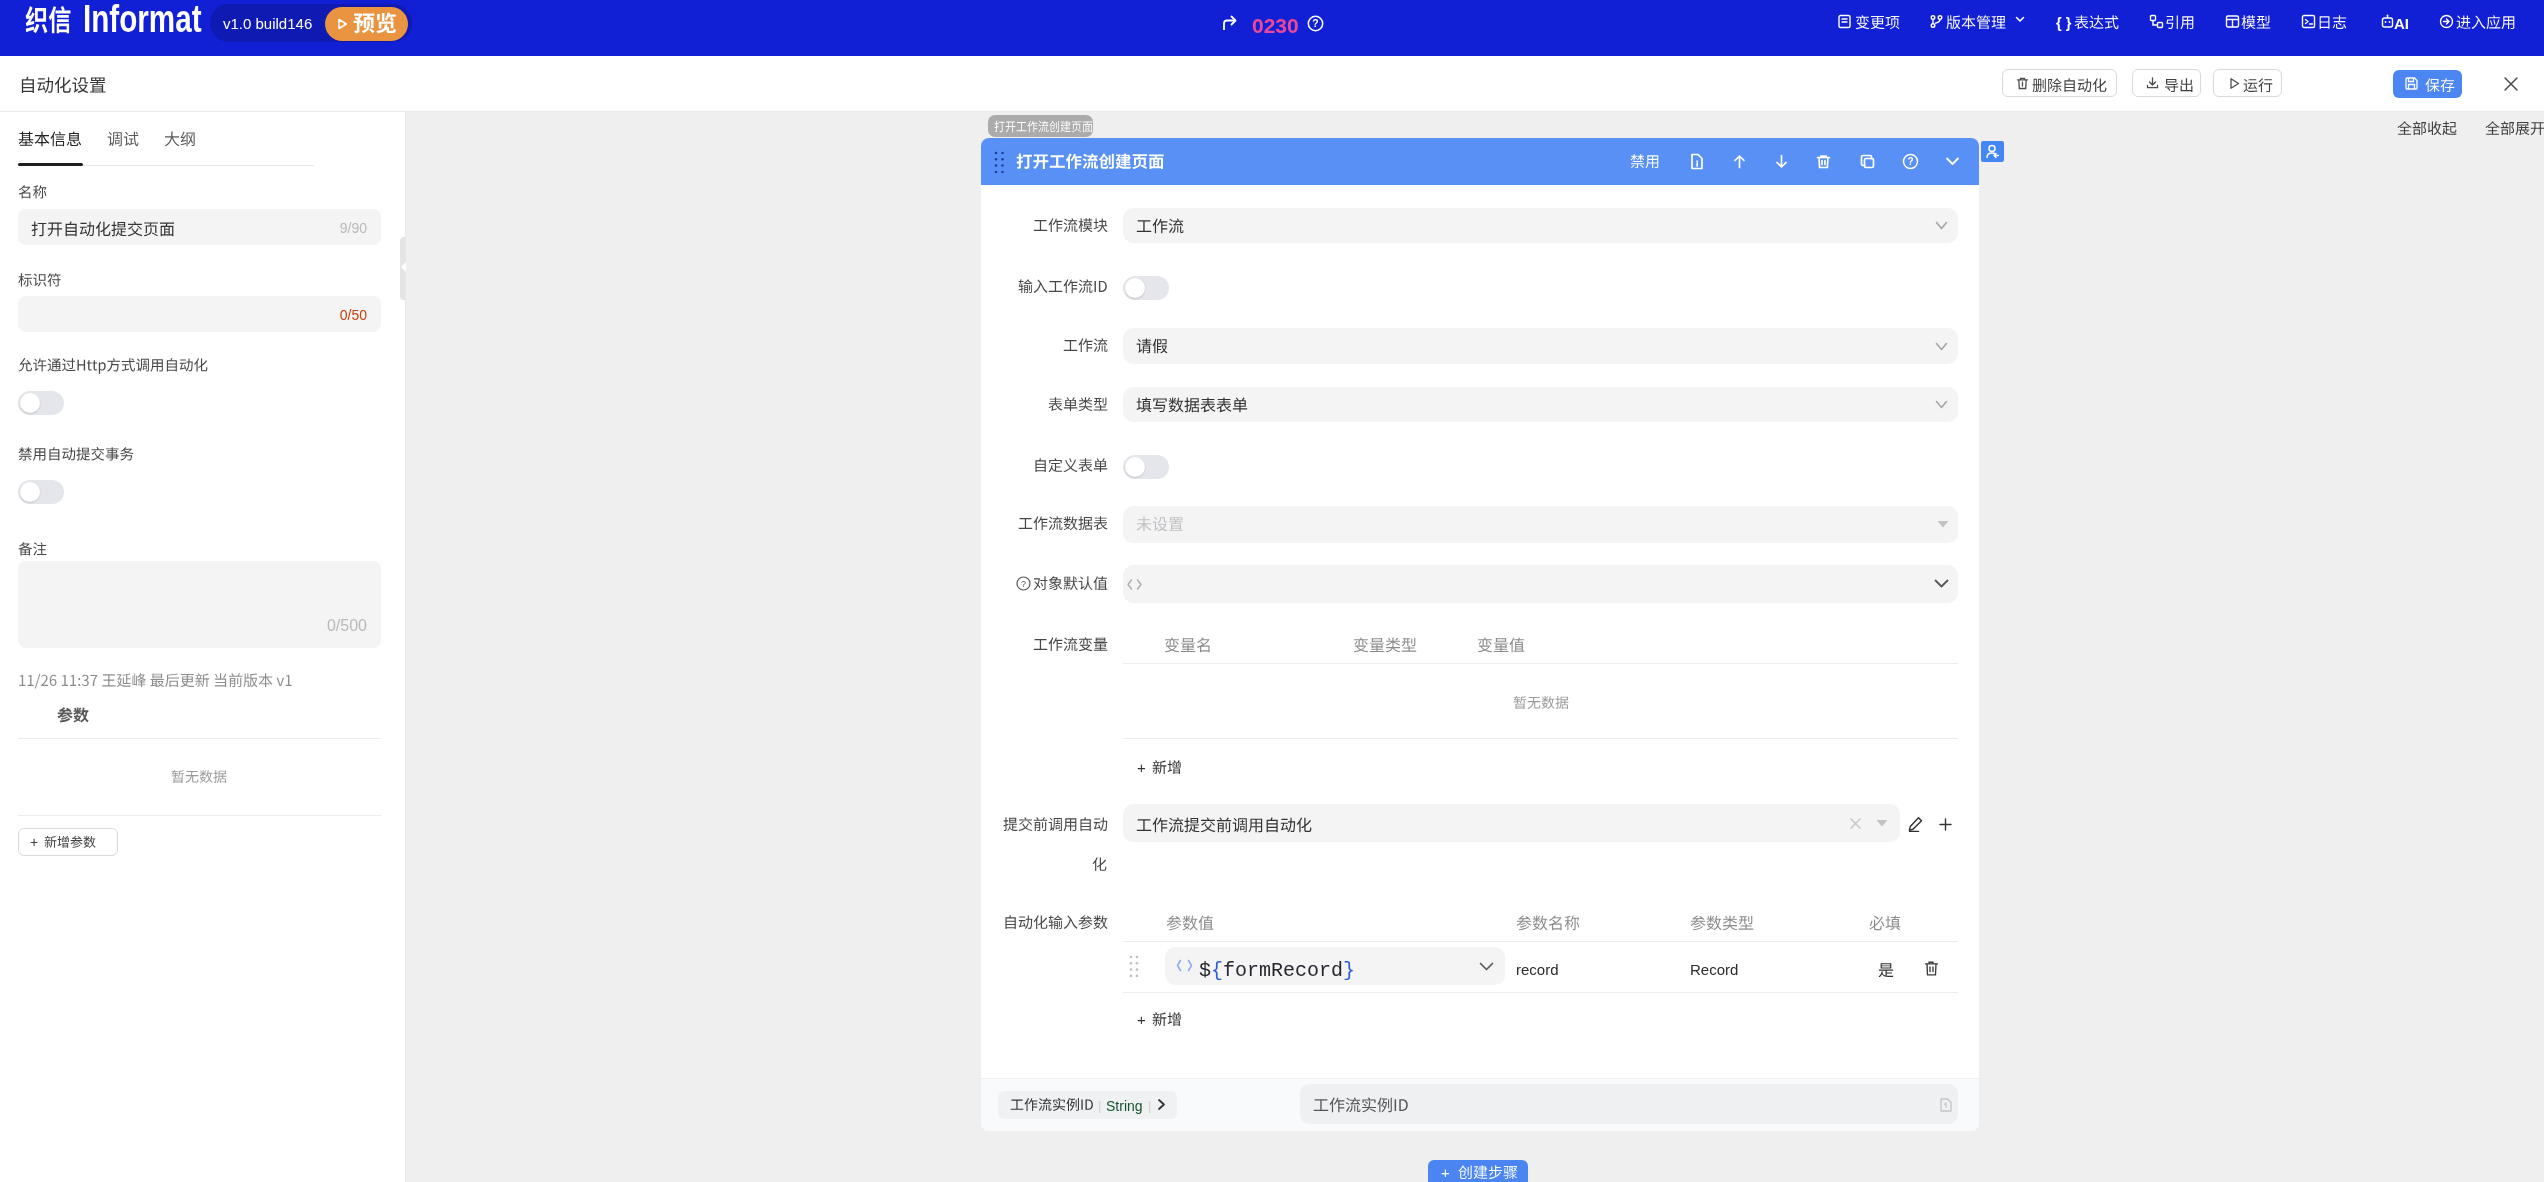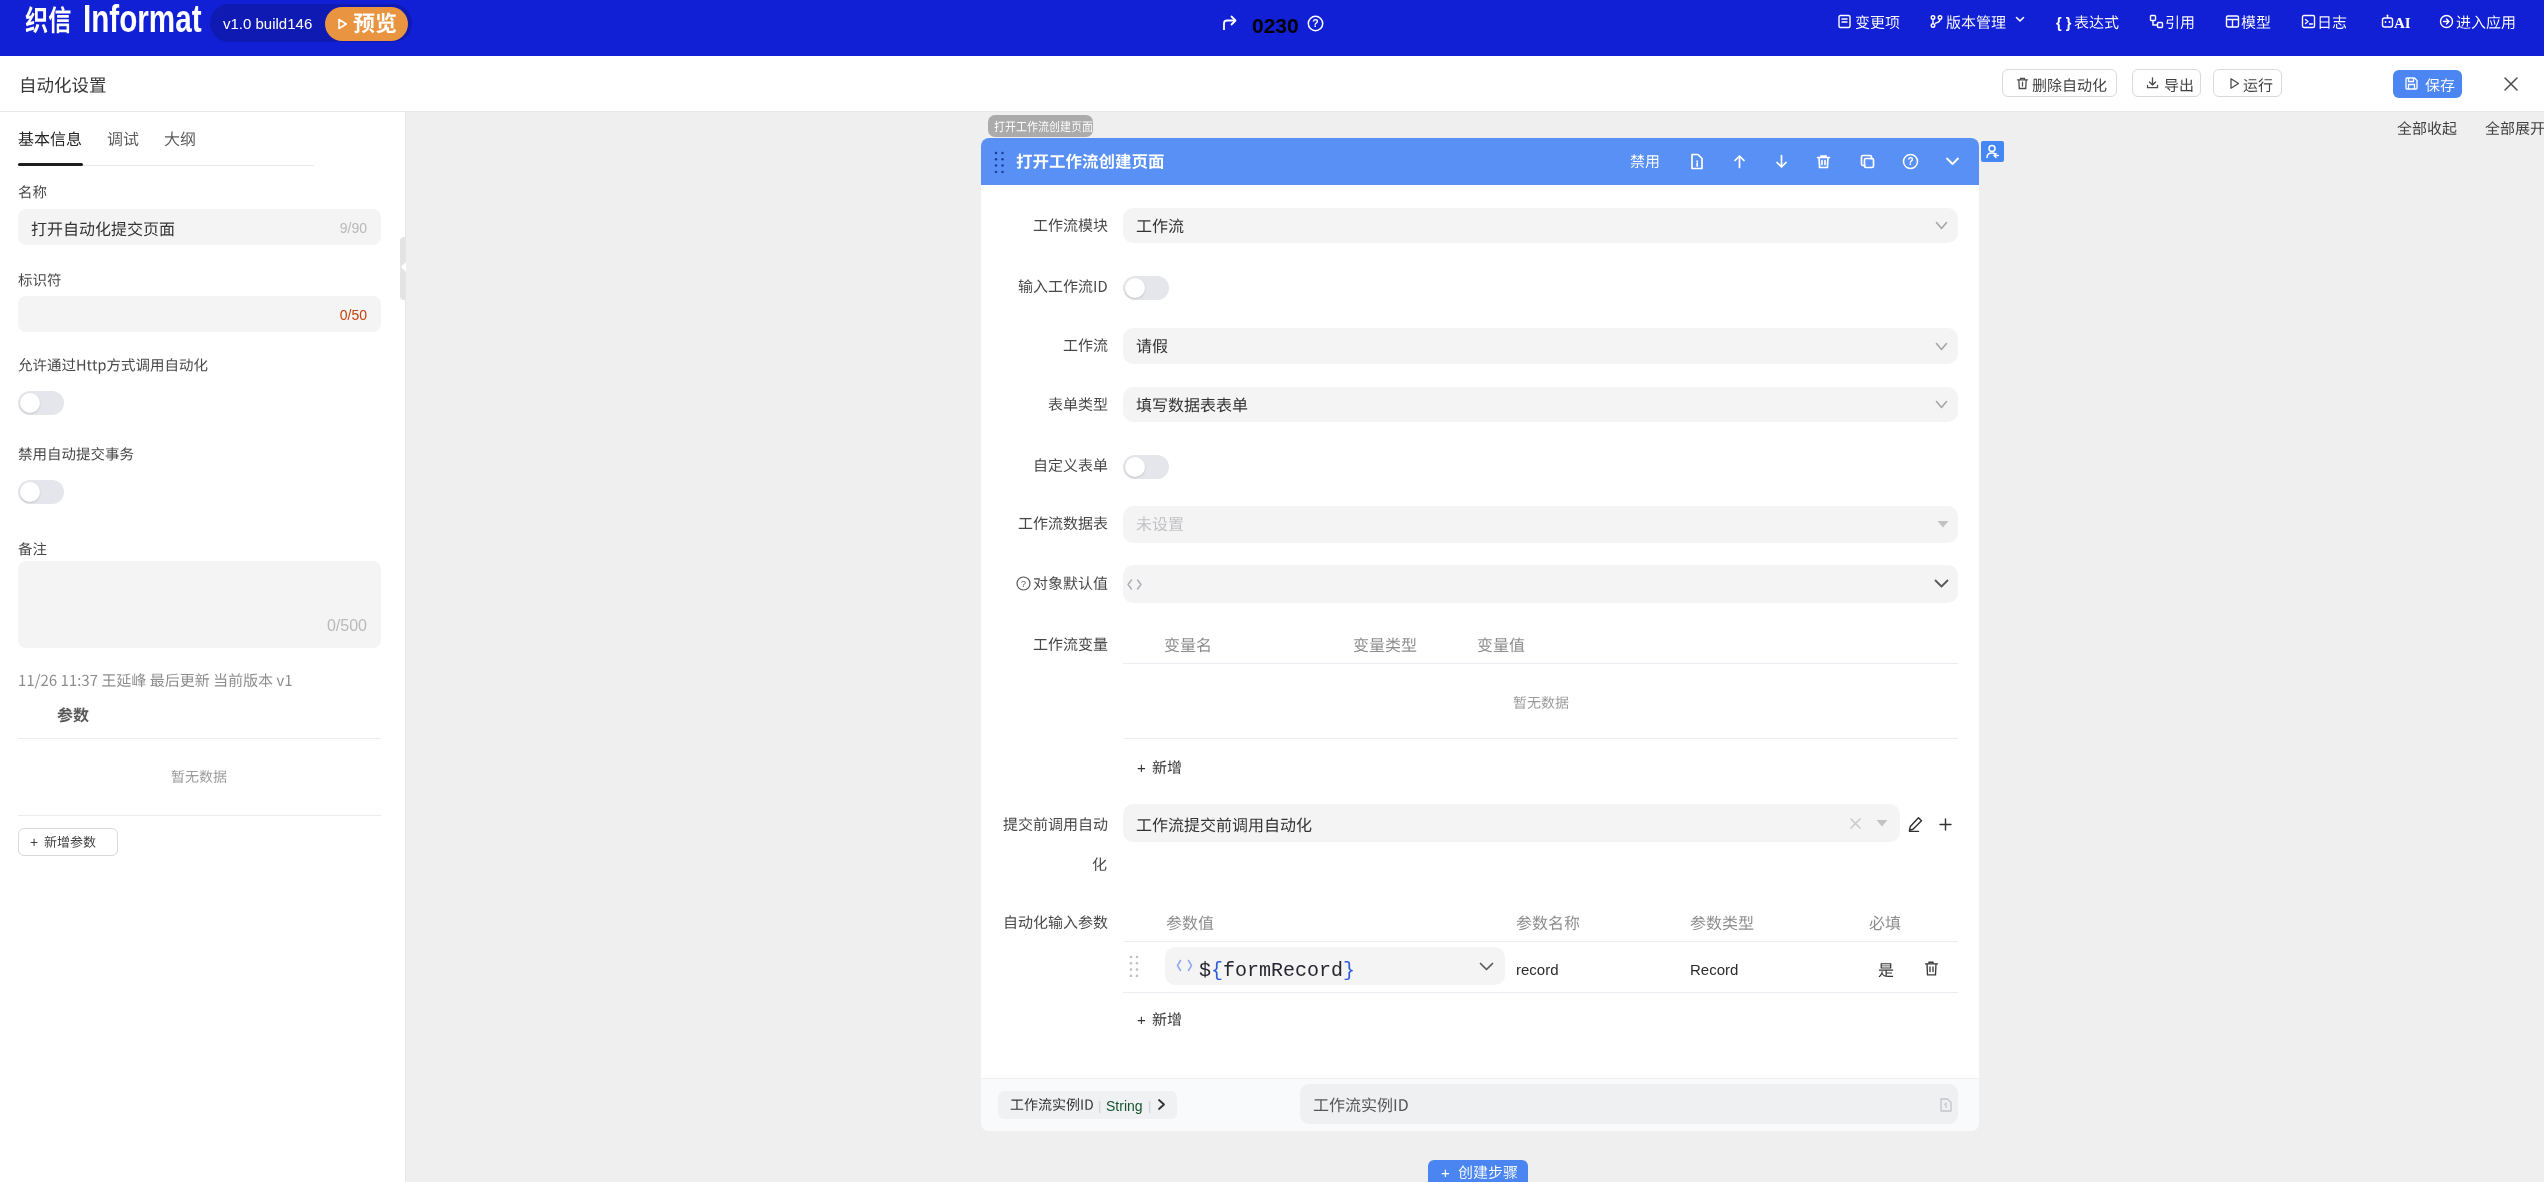--- a/index.html
+++ b/index.html
@@ -24,21 +24,21 @@
     <svg style="position:absolute;left:353.0px;top:8.2px;overflow:visible;" width="46" height="30">
       <g fill="#ffffff" transform="translate(0,23.3) scale(0.022000,-0.022000)">
         <use href="#g2" x="0"></use>
         <use href="#g3" x="1000"></use>
       </g>
     </svg>
     <svg style="position:absolute;left:1221px;top:15px;" width="17" height="17" viewBox="0 0 17 17" fill="none">
       <path d="M3 15v-6.5a3 3 0 0 1 3-3h8" stroke="#fff" stroke-width="1.8"></path>
       <path d="M10.5 1.5l4 4-4 4" stroke="#fff" stroke-width="1.8" stroke-linejoin="round" stroke-linecap="round"></path>
     </svg>
-    <div style="position:absolute;left:1252.0px;top:14.6px;font-family:'Liberation Sans',sans-serif;font-size:21px;font-weight:700;color:#000000;letter-spacing:normal;line-height:1;white-space:pre;">0230</div>
+    <div style="position:absolute;left:1252.0px;top:14.6px;font-family:'Liberation Sans',sans-serif;font-size:21px;font-weight:700;color:#ec4899;letter-spacing:normal;line-height:1;white-space:pre;">0230</div>
     <svg style="position:absolute;left:1307px;top:15px;" width="17" height="17" viewBox="0 0 17 17" fill="none">
       <circle cx="8.5" cy="8.5" r="7.2" stroke="#fff" stroke-width="1.5"></circle>
       <text x="8.5" y="12" font-family="Liberation Sans" font-size="10.5" fill="#fff" text-anchor="middle" font-weight="700">?</text>
     </svg>
     <svg style="position:absolute;left:1837px;top:14px;" width="15" height="15" viewBox="0 0 15 15" fill="none">
       <rect x="2" y="1.5" width="11" height="12" rx="1.5" stroke="#fff" stroke-width="1.4"></rect>
       <path d="M5 5h5M5 8h5" stroke="#fff" stroke-width="1.4" stroke-linecap="round"></path>
     </svg>
     <svg style="position:absolute;left:1855.0px;top:11.6px;overflow:visible;" width="47" height="20">
       <g fill="#ffffff" transform="translate(0,15.9) scale(0.015000,-0.015000)">
@@ -103,21 +103,21 @@
         <use href="#g19" x="1000"></use>
       </g>
     </svg>
     <svg style="position:absolute;left:2380px;top:14px;" width="15" height="15" viewBox="0 0 15 15" fill="none">
       <rect x="2.5" y="4" width="10" height="9" rx="2" stroke="#fff" stroke-width="1.4"></rect>
       <path d="M7.5 4V1.8" stroke="#fff" stroke-width="1.4"></path>
       <circle cx="7.5" cy="1.5" r="1" fill="#fff"></circle>
       <circle cx="5.5" cy="8" r="0.9" fill="#fff"></circle>
       <circle cx="9.5" cy="8" r="0.9" fill="#fff"></circle>
     </svg>
-    <div style="position:absolute;left:2394.0px;top:15.8px;font-family:Liberation Serif, serif;font-size:15px;font-weight:700;color:#ffffff;letter-spacing:normal;line-height:1;white-space:pre;">AI</div>
+    <div style="position:absolute;left:2394.0px;top:15.8px;font-family:Liberation Sans, sans-serif;font-size:15px;font-weight:700;color:#ffffff;letter-spacing:normal;line-height:1;white-space:pre;">AI</div>
     <svg style="position:absolute;left:2439px;top:14px;" width="15" height="15" viewBox="0 0 15 15" fill="none">
       <circle cx="7.5" cy="7.5" r="6" stroke="#fff" stroke-width="1.4"></circle>
       <path d="M4.5 7.5h5M7.5 5l2.5 2.5-2.5 2.5" stroke="#fff" stroke-width="1.4" stroke-linecap="round" stroke-linejoin="round"></path>
     </svg>
     <svg style="position:absolute;left:2456.0px;top:11.6px;overflow:visible;" width="62" height="20">
       <g fill="#ffffff" transform="translate(0,15.9) scale(0.015000,-0.015000)">
         <use href="#g20" x="0"></use>
         <use href="#g21" x="1000"></use>
         <use href="#g22" x="2000"></use>
         <use href="#g15" x="3000"></use>

